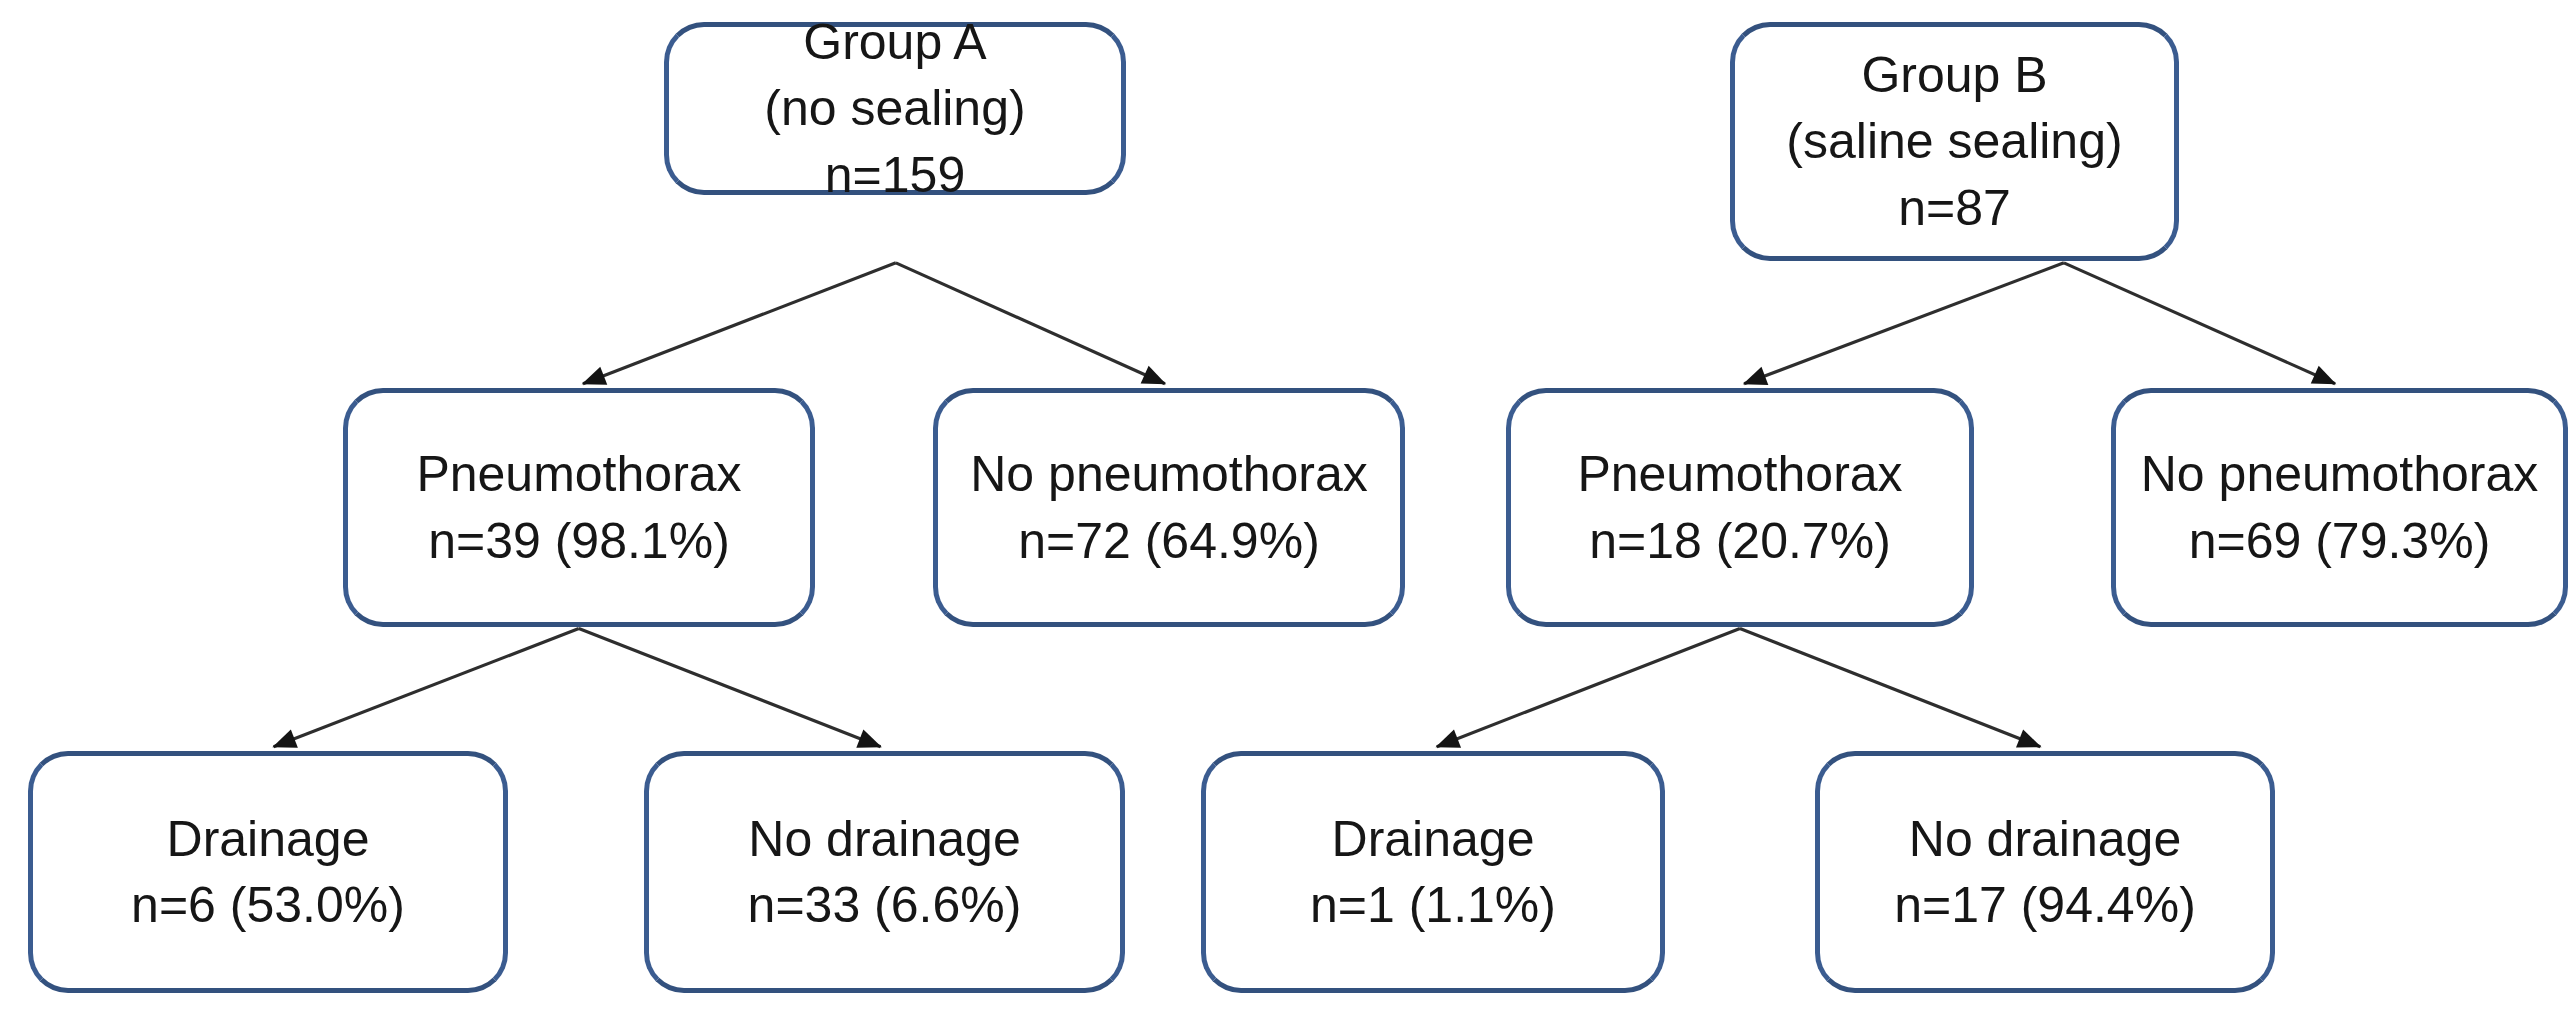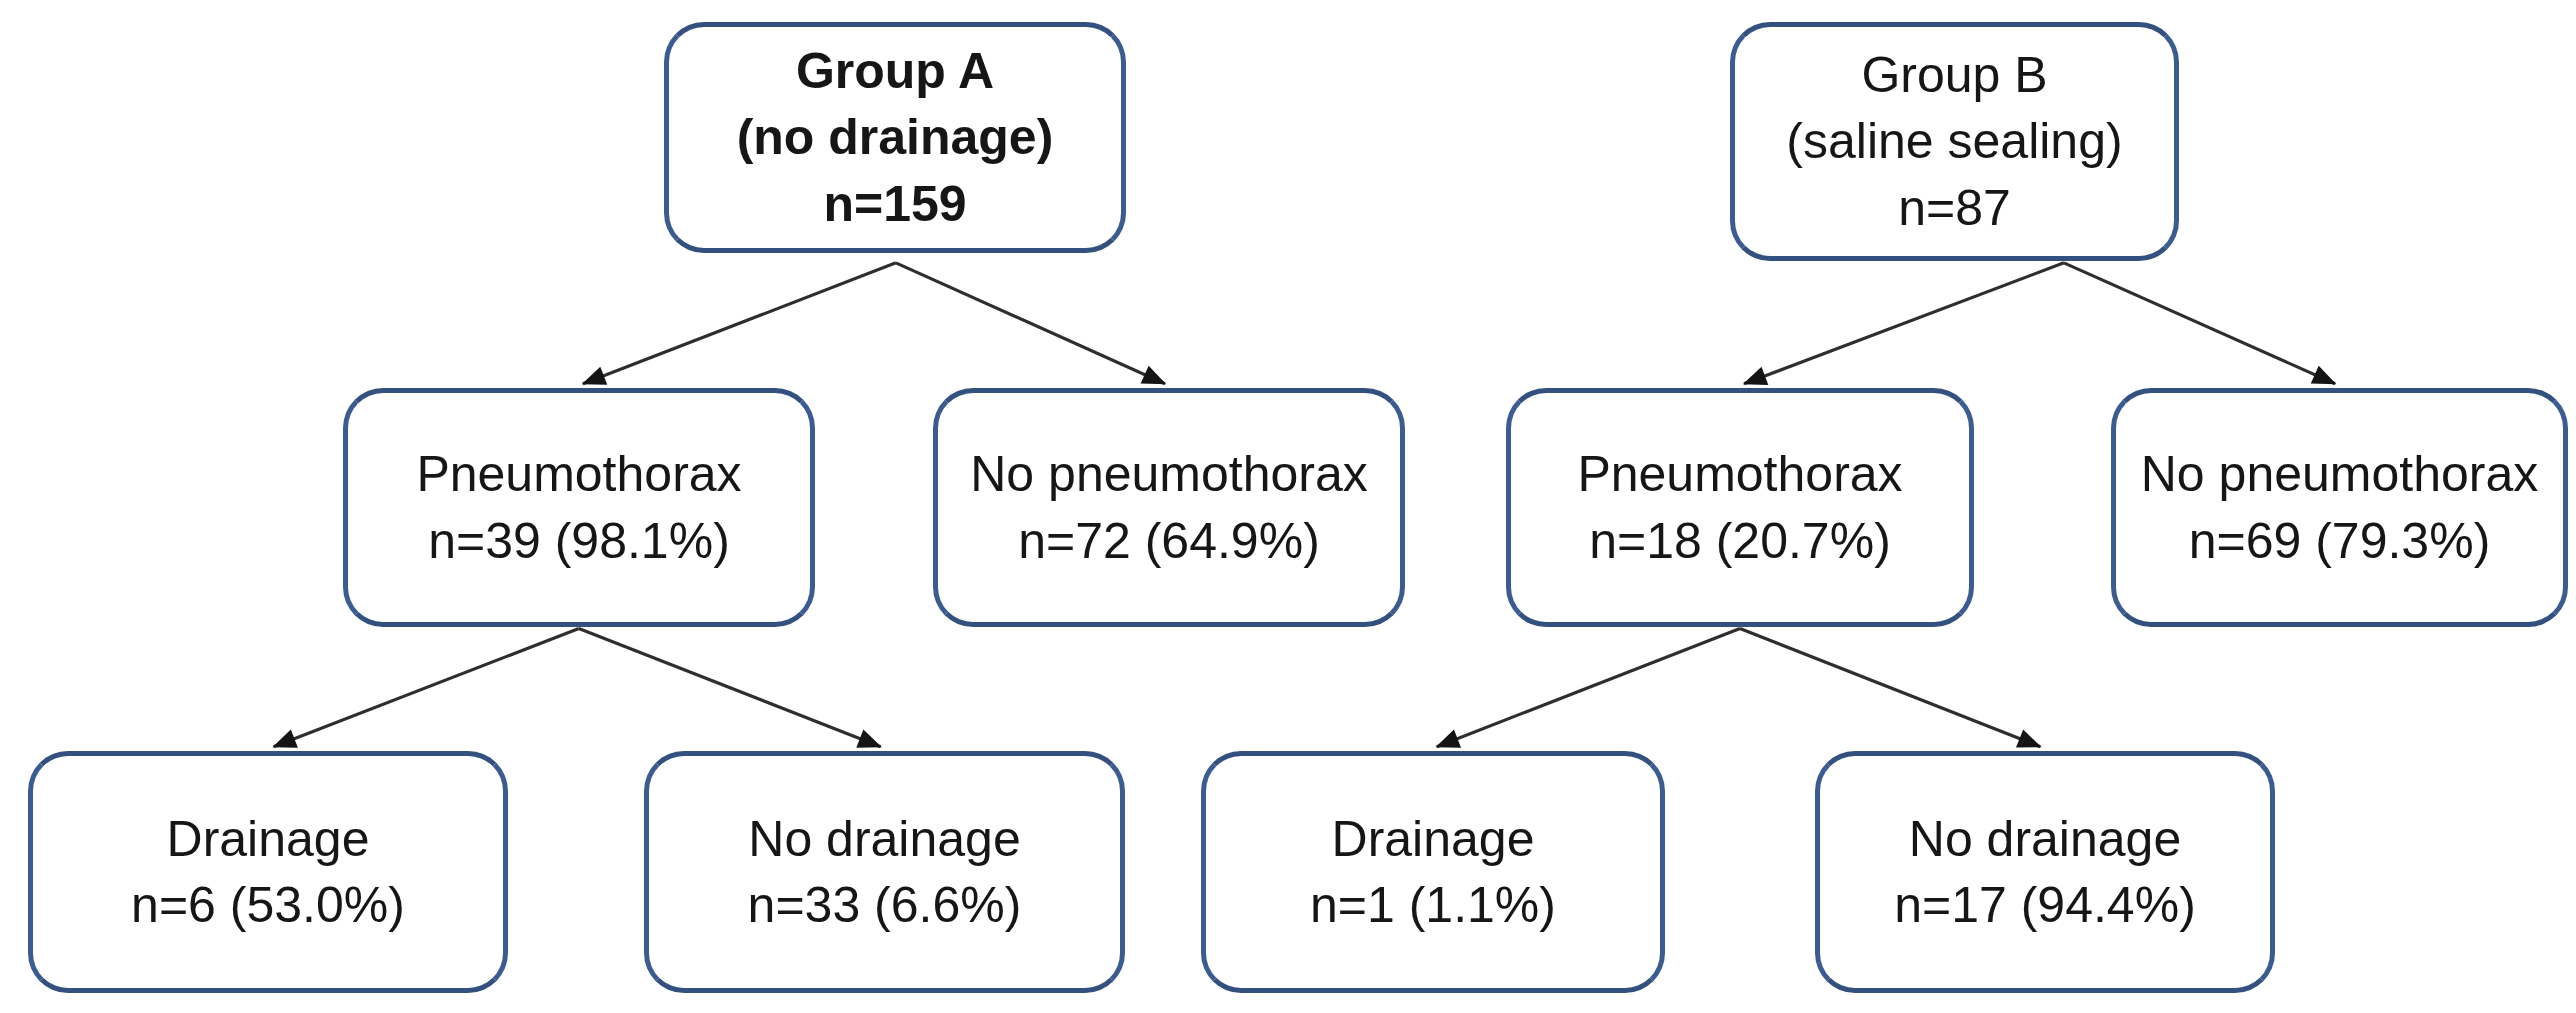--- a/index.html
+++ b/index.html
@@ -58,23 +58,23 @@
     <line x1="1288" y1="378" x2="838" y2="552" stroke="#2e2e2e" stroke-width="4.5" marker-end="url(#arrow)"></line>
     <line x1="1288" y1="378" x2="1675" y2="552" stroke="#2e2e2e" stroke-width="4.5" marker-end="url(#arrow)"></line>
     <line x1="2968" y1="378" x2="2508" y2="552" stroke="#2e2e2e" stroke-width="4.5" marker-end="url(#arrow)"></line>
     <line x1="2968" y1="378" x2="3358" y2="552" stroke="#2e2e2e" stroke-width="4.5" marker-end="url(#arrow)"></line>
     <line x1="832" y1="904" x2="393" y2="1074" stroke="#2e2e2e" stroke-width="4.5" marker-end="url(#arrow)"></line>
     <line x1="832" y1="904" x2="1266" y2="1074" stroke="#2e2e2e" stroke-width="4.5" marker-end="url(#arrow)"></line>
     <line x1="2502" y1="904" x2="2066" y2="1074" stroke="#2e2e2e" stroke-width="4.5" marker-end="url(#arrow)"></line>
     <line x1="2502" y1="904" x2="2934" y2="1074" stroke="#2e2e2e" stroke-width="4.5" marker-end="url(#arrow)"></line>
   </svg>
 
-  <div class="node" style="left:664px; top:22px; width:462px; height:231px;font-weight:bold;">
+  <div class="node" style="left:664px; top:22px; width:462px; height:173px;">
     <div class="nline">Group A</div>
-    <div class="nline">(no drainage)</div>
+    <div class="nline">(no sealing)</div>
     <div class="nline">n=159</div>
   </div>
 
   <div class="node" style="left:1730px; top:22px; width:449px; height:239px;">
     <div class="nline">Group B</div>
     <div class="nline">(saline sealing)</div>
     <div class="nline">n=87</div>
   </div>
 
   <div class="node" style="left:343px; top:388px; width:472px; height:239px;">

